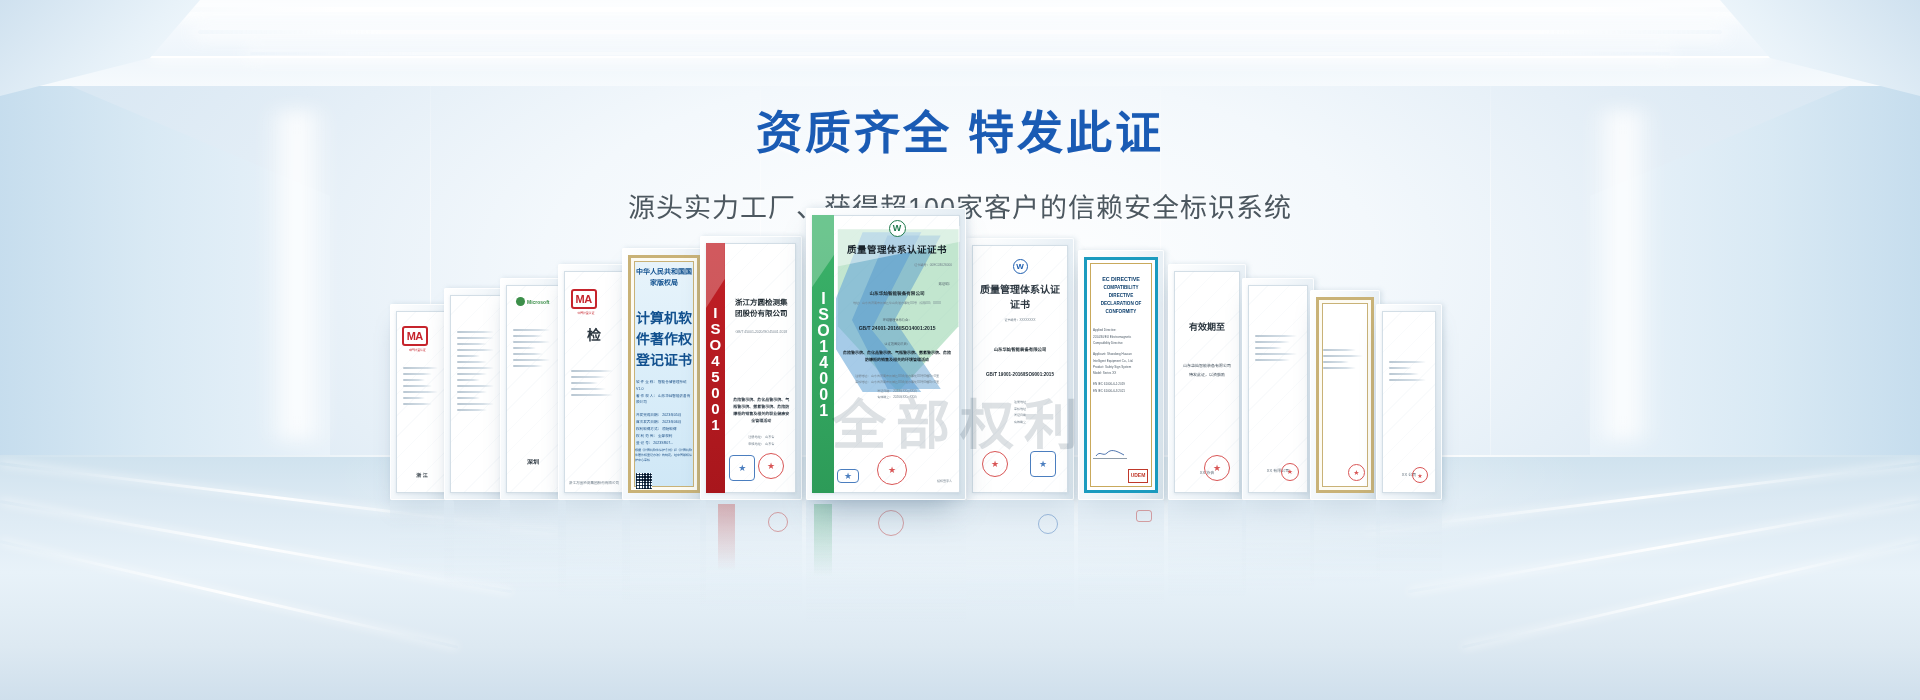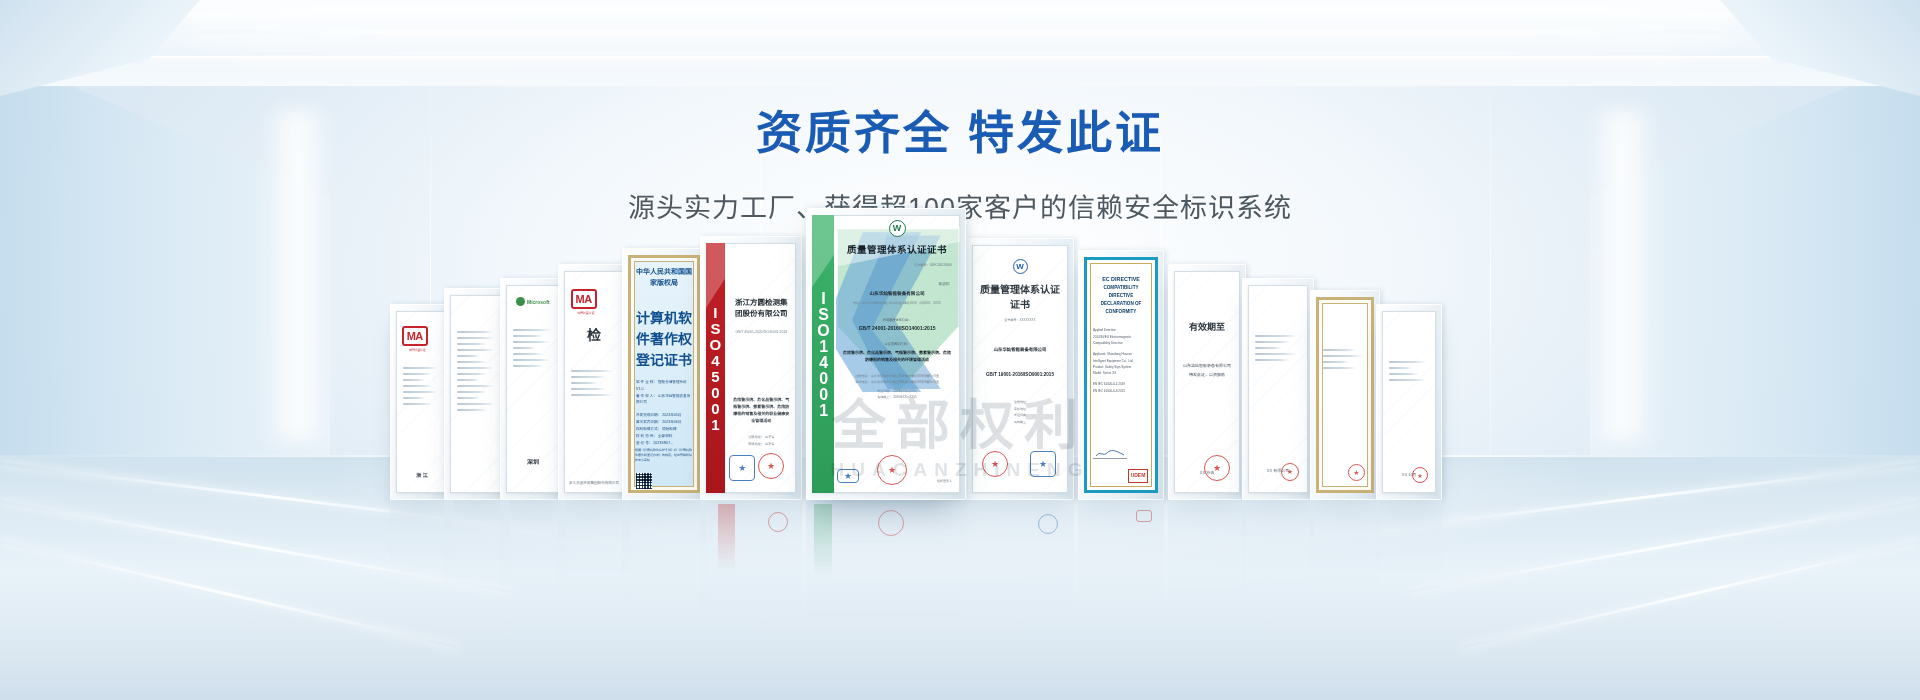--- a/index.html
+++ b/index.html
@@ -594,16 +594,15 @@
       <div class="refl-seal" style="right:12px;top:10px;width:16px;height:12px;border-radius:3px"></div>
     </div>
     <div class="refl" style="left:1168px;width:78px;height:96px"></div>
     <div class="refl" style="left:1242px;width:72px;height:90px"></div>
     <div class="refl" style="left:1310px;width:70px;height:84px"></div>
     <div class="refl" style="left:1376px;width:66px;height:78px"></div>
   </div>
 
   <div class="brand-wm">
     <div class="cnwm">全部权利</div>
-    <div class="enwm">HUACANZHINENG</div>
   </div>
 
 </div>
 
 </body></html>

